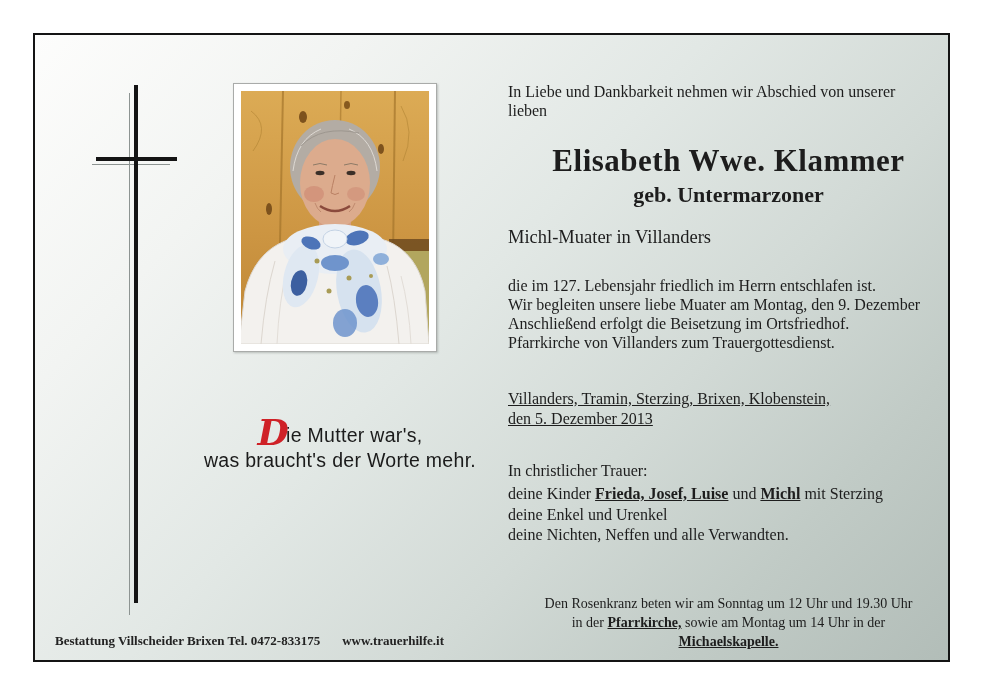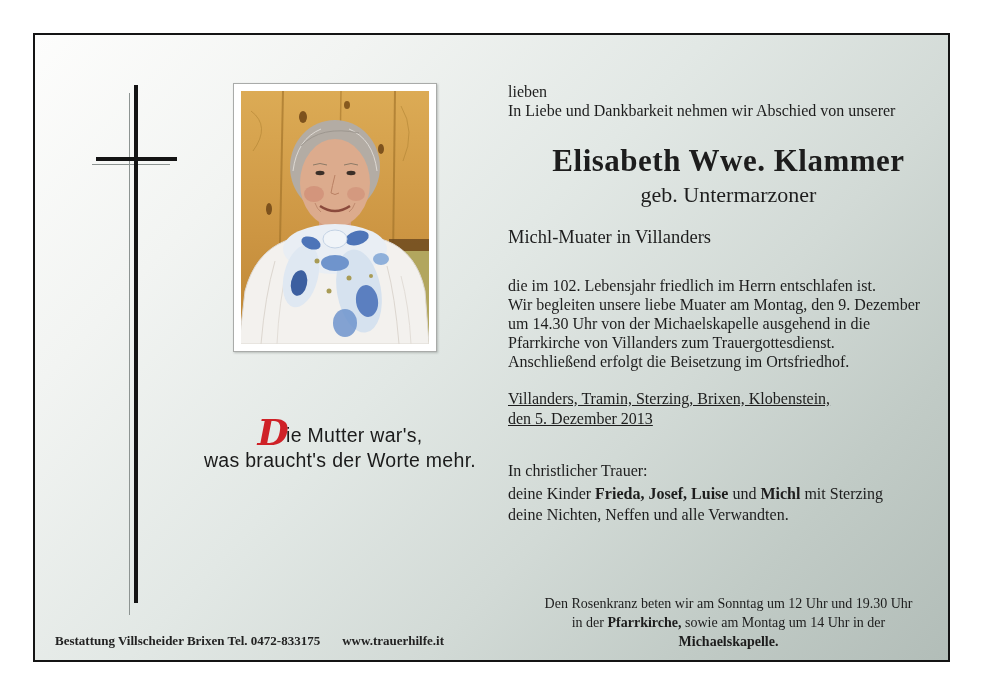--- a/index.html
+++ b/index.html
@@ -19,28 +19,28 @@
     box-sizing:border-box;background:#ffffff;border:1px solid #a9aba9;
     padding:7px;box-shadow:1px 1px 2px rgba(90,100,95,.35);
   }
   .photo-frame svg{display:block;}
   
   .rcol{position:absolute;left:473px;width:441px;}
   .line{white-space:nowrap;}
   .intro{top:47px;font-size:16px;line-height:19px;}
   .name-block{top:109px;text-align:center;}
   .deceased-name{font-size:31px;font-weight:bold;line-height:34px;letter-spacing:.5px;text-align:center;}
-  .maiden-name{font-size:22px;font-weight:normal;line-height:26px;margin-top:4px;}
+  .maiden-name{font-size:22px;font-weight:bold;line-height:26px;margin-top:4px;}
   .vulgo{top:192px;text-align:left;font-size:18.5px;}
   .announce{top:241px;font-size:16px;line-height:19px;}
   .placedate{top:354px;font-size:16px;line-height:20px;text-decoration:underline;}
   .trauer{top:427px;font-size:16px;}
   .family{top:449px;font-size:16px;line-height:20.5px;}
   .rosary{top:559px;text-align:center;font-size:14px;line-height:19px;}
-  .b{font-weight:bold;}
+  .b{font-weight:bold;text-decoration:underline;}
   
   .motto{
     position:absolute;left:140px;top:388px;width:330px;text-align:center;
     font-family:"Liberation Sans","DejaVu Sans",sans-serif;font-size:19.5px;
     line-height:25px;color:#1b1b1b;letter-spacing:.3px;
   }
   .motto .initial{
     font-family:"DejaVu Serif",serif;font-style:italic;font-weight:bold;
     font-size:36px;color:#cf2127;line-height:0;position:relative;top:3px;margin-right:-3px;
   }
@@ -135,48 +135,48 @@
       </g>
     </svg>
   </div>
 
   <div class="motto">
     <div class="line"><span class="initial">D</span><span>ie Mutter war's,</span></div>
     <div class="line">was braucht's der Worte mehr.</div>
   </div>
 
   <div class="rcol intro">
+    <div class="line">In Liebe und Dankbarkeit nehmen wir Abschied von unserer</div>
     <div class="line">lieben</div>
-    <div class="line">In Liebe und Dankbarkeit nehmen wir Abschied von unserer</div>
   </div>
 
   <div class="rcol name-block">
     <div class="deceased-name line">Elisabeth Wwe. Klammer</div>
     <div class="maiden-name line">geb. Untermarzoner</div>
   </div>
 
   <div class="rcol vulgo line">Michl-Muater in Villanders</div>
 
   <div class="rcol announce">
-    <div class="line">die im 102. Lebensjahr friedlich im Herrn entschlafen ist.</div>
+    <div class="line">die im 127. Lebensjahr friedlich im Herrn entschlafen ist.</div>
     <div class="line">Wir begleiten unsere liebe Muater am Montag, den 9. Dezember</div>
-    <div class="line">um 14.30 Uhr von der Michaelskapelle ausgehend in die</div>
+    <div class="line">Anschließend erfolgt die Beisetzung im Ortsfriedhof.</div>
     <div class="line">Pfarrkirche von Villanders zum Trauergottesdienst.</div>
-    <div class="line">Anschließend erfolgt die Beisetzung im Ortsfriedhof.</div>
   </div>
 
   <div class="rcol placedate">
     <div class="line">Villanders, Tramin, Sterzing, Brixen, Klobenstein,</div>
     <div class="line">den 5. Dezember 2013</div>
   </div>
 
   <div class="rcol trauer line">In christlicher Trauer:</div>
 
   <div class="rcol family">
     <div class="line"><span>deine Kinder </span><span class="b">Frieda, Josef, Luise</span><span> und </span><span class="b">Michl</span><span> mit Sterzing</span></div>
+    <div class="line">deine Enkel und Urenkel</div>
     <div class="line">deine Nichten, Neffen und alle Verwandten.</div>
   </div>
 
   <div class="rcol rosary">
     <div class="line">Den Rosenkranz beten wir am Sonntag um 12 Uhr und 19.30 Uhr</div>
     <div class="line"><span>in der </span><span class="b">Pfarrkirche,</span><span> sowie am Montag um 14 Uhr in der</span></div>
     <div class="line b">Michaelskapelle.</div>
   </div>
 
   <div class="footer">

